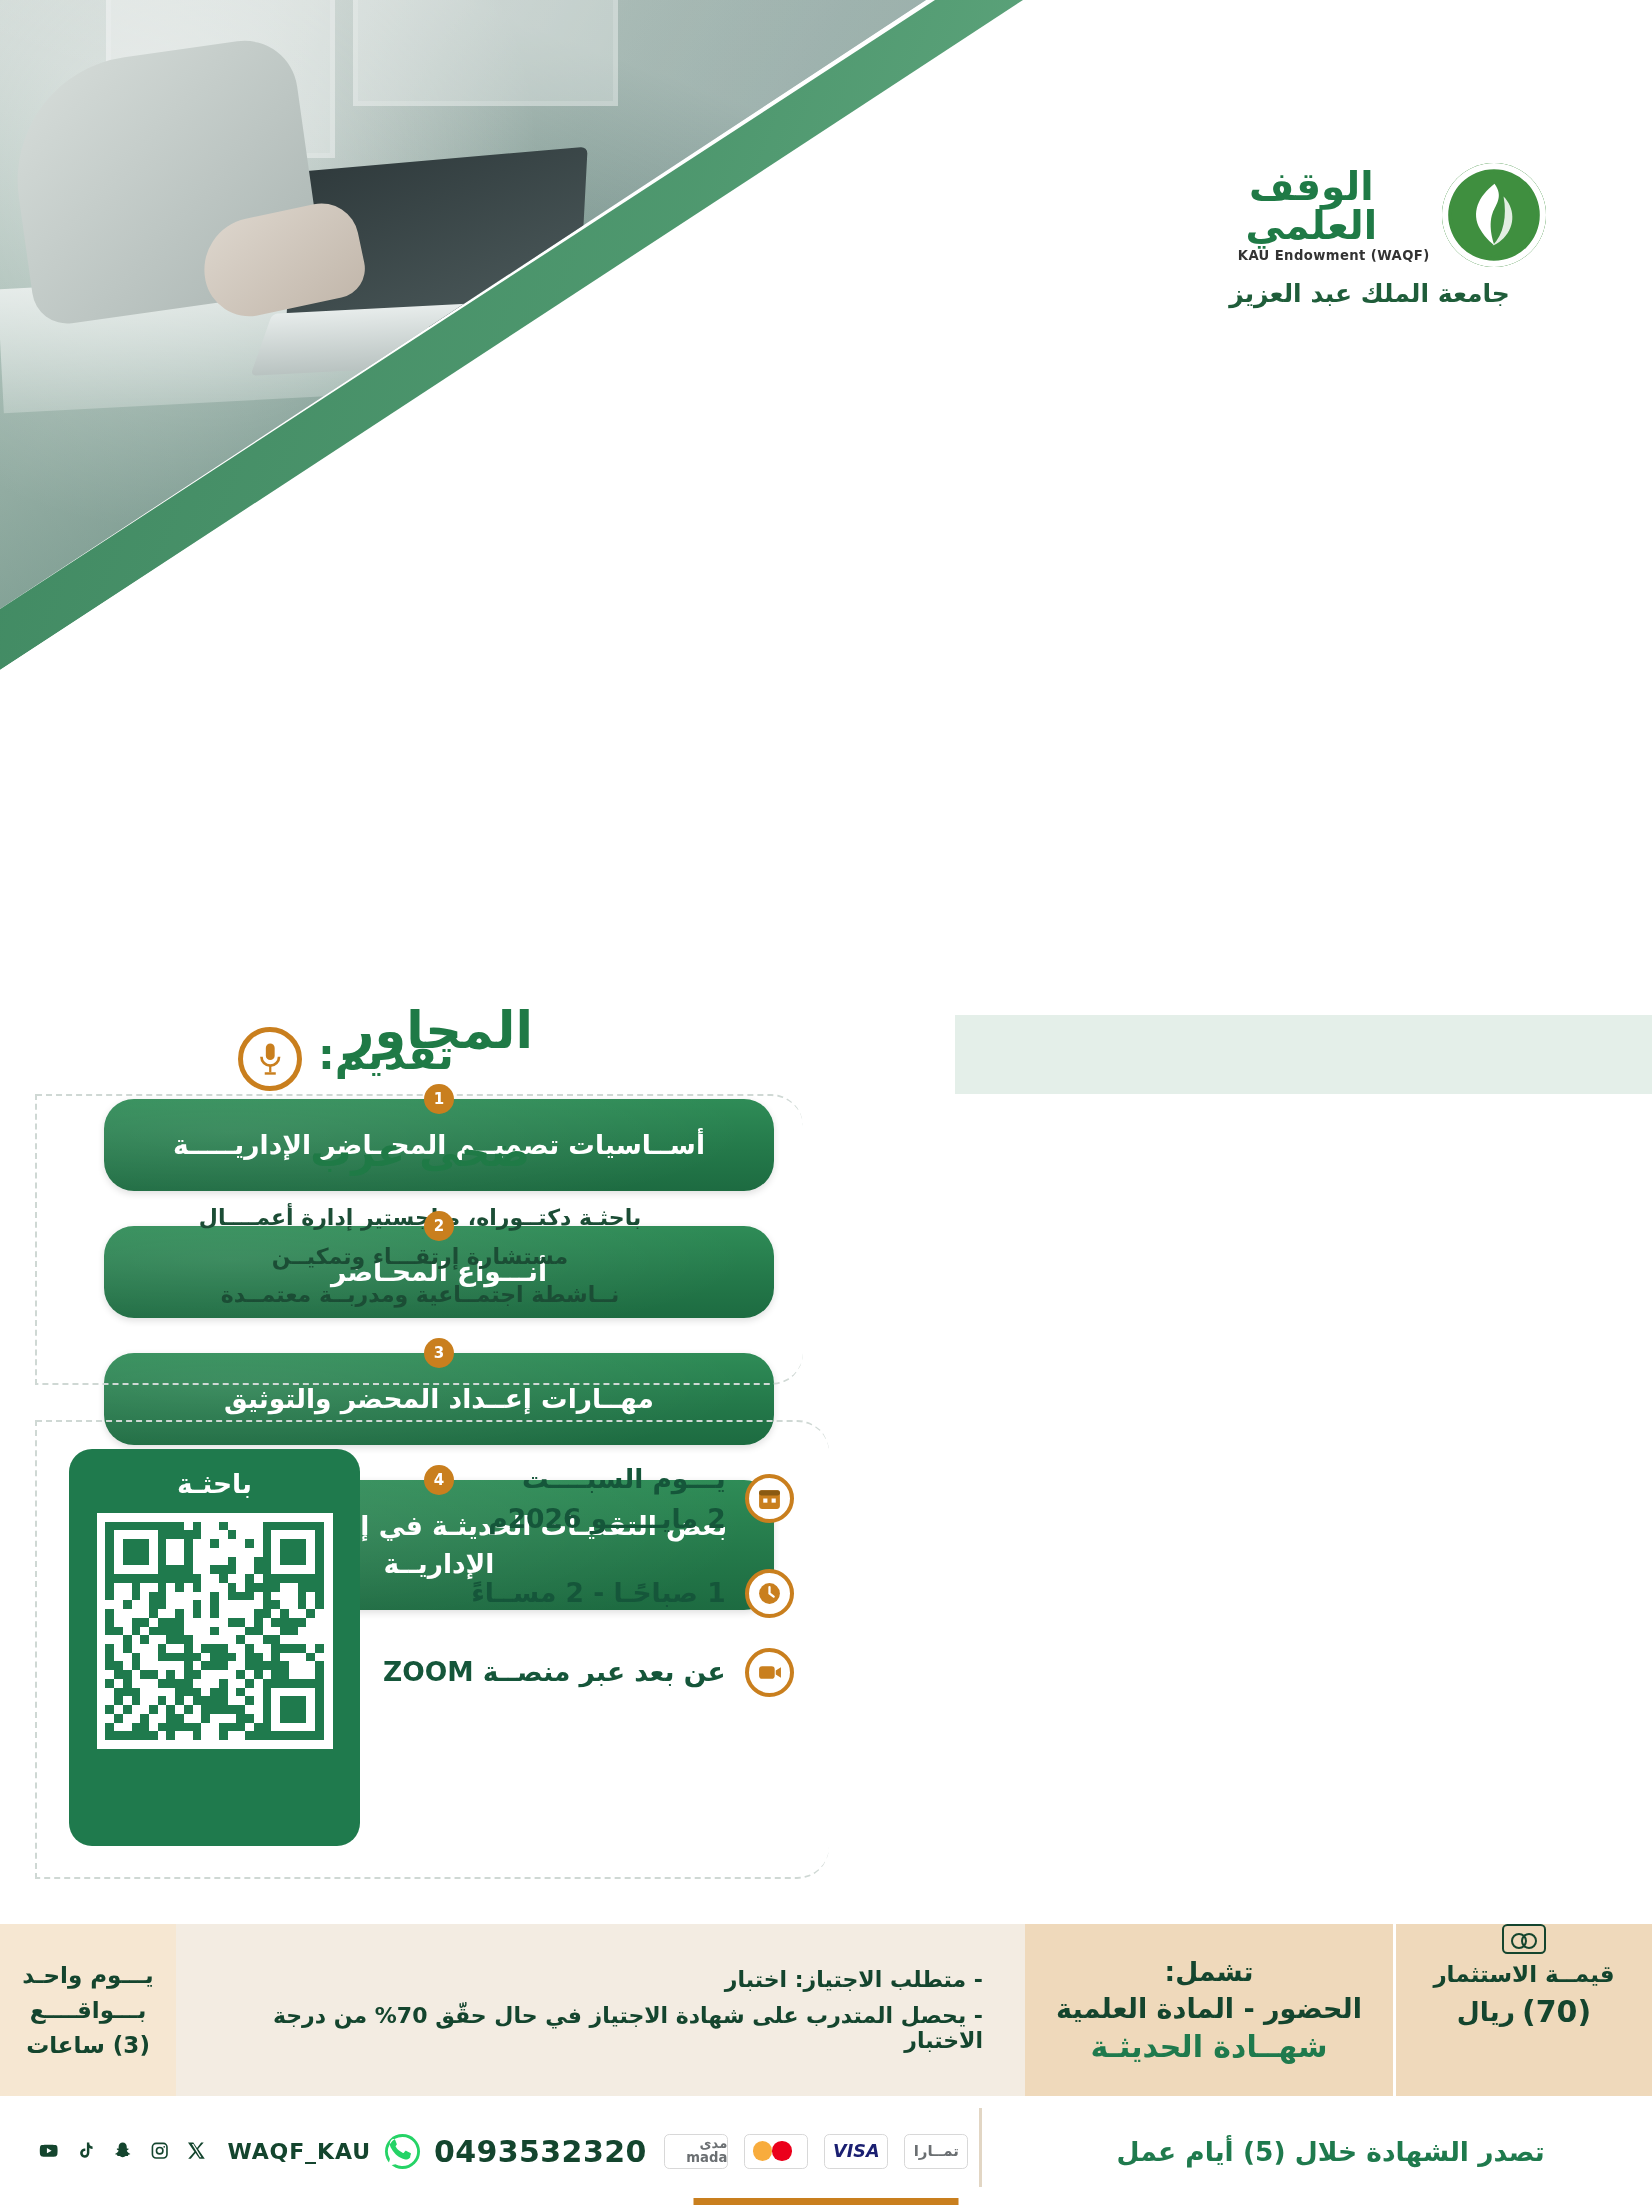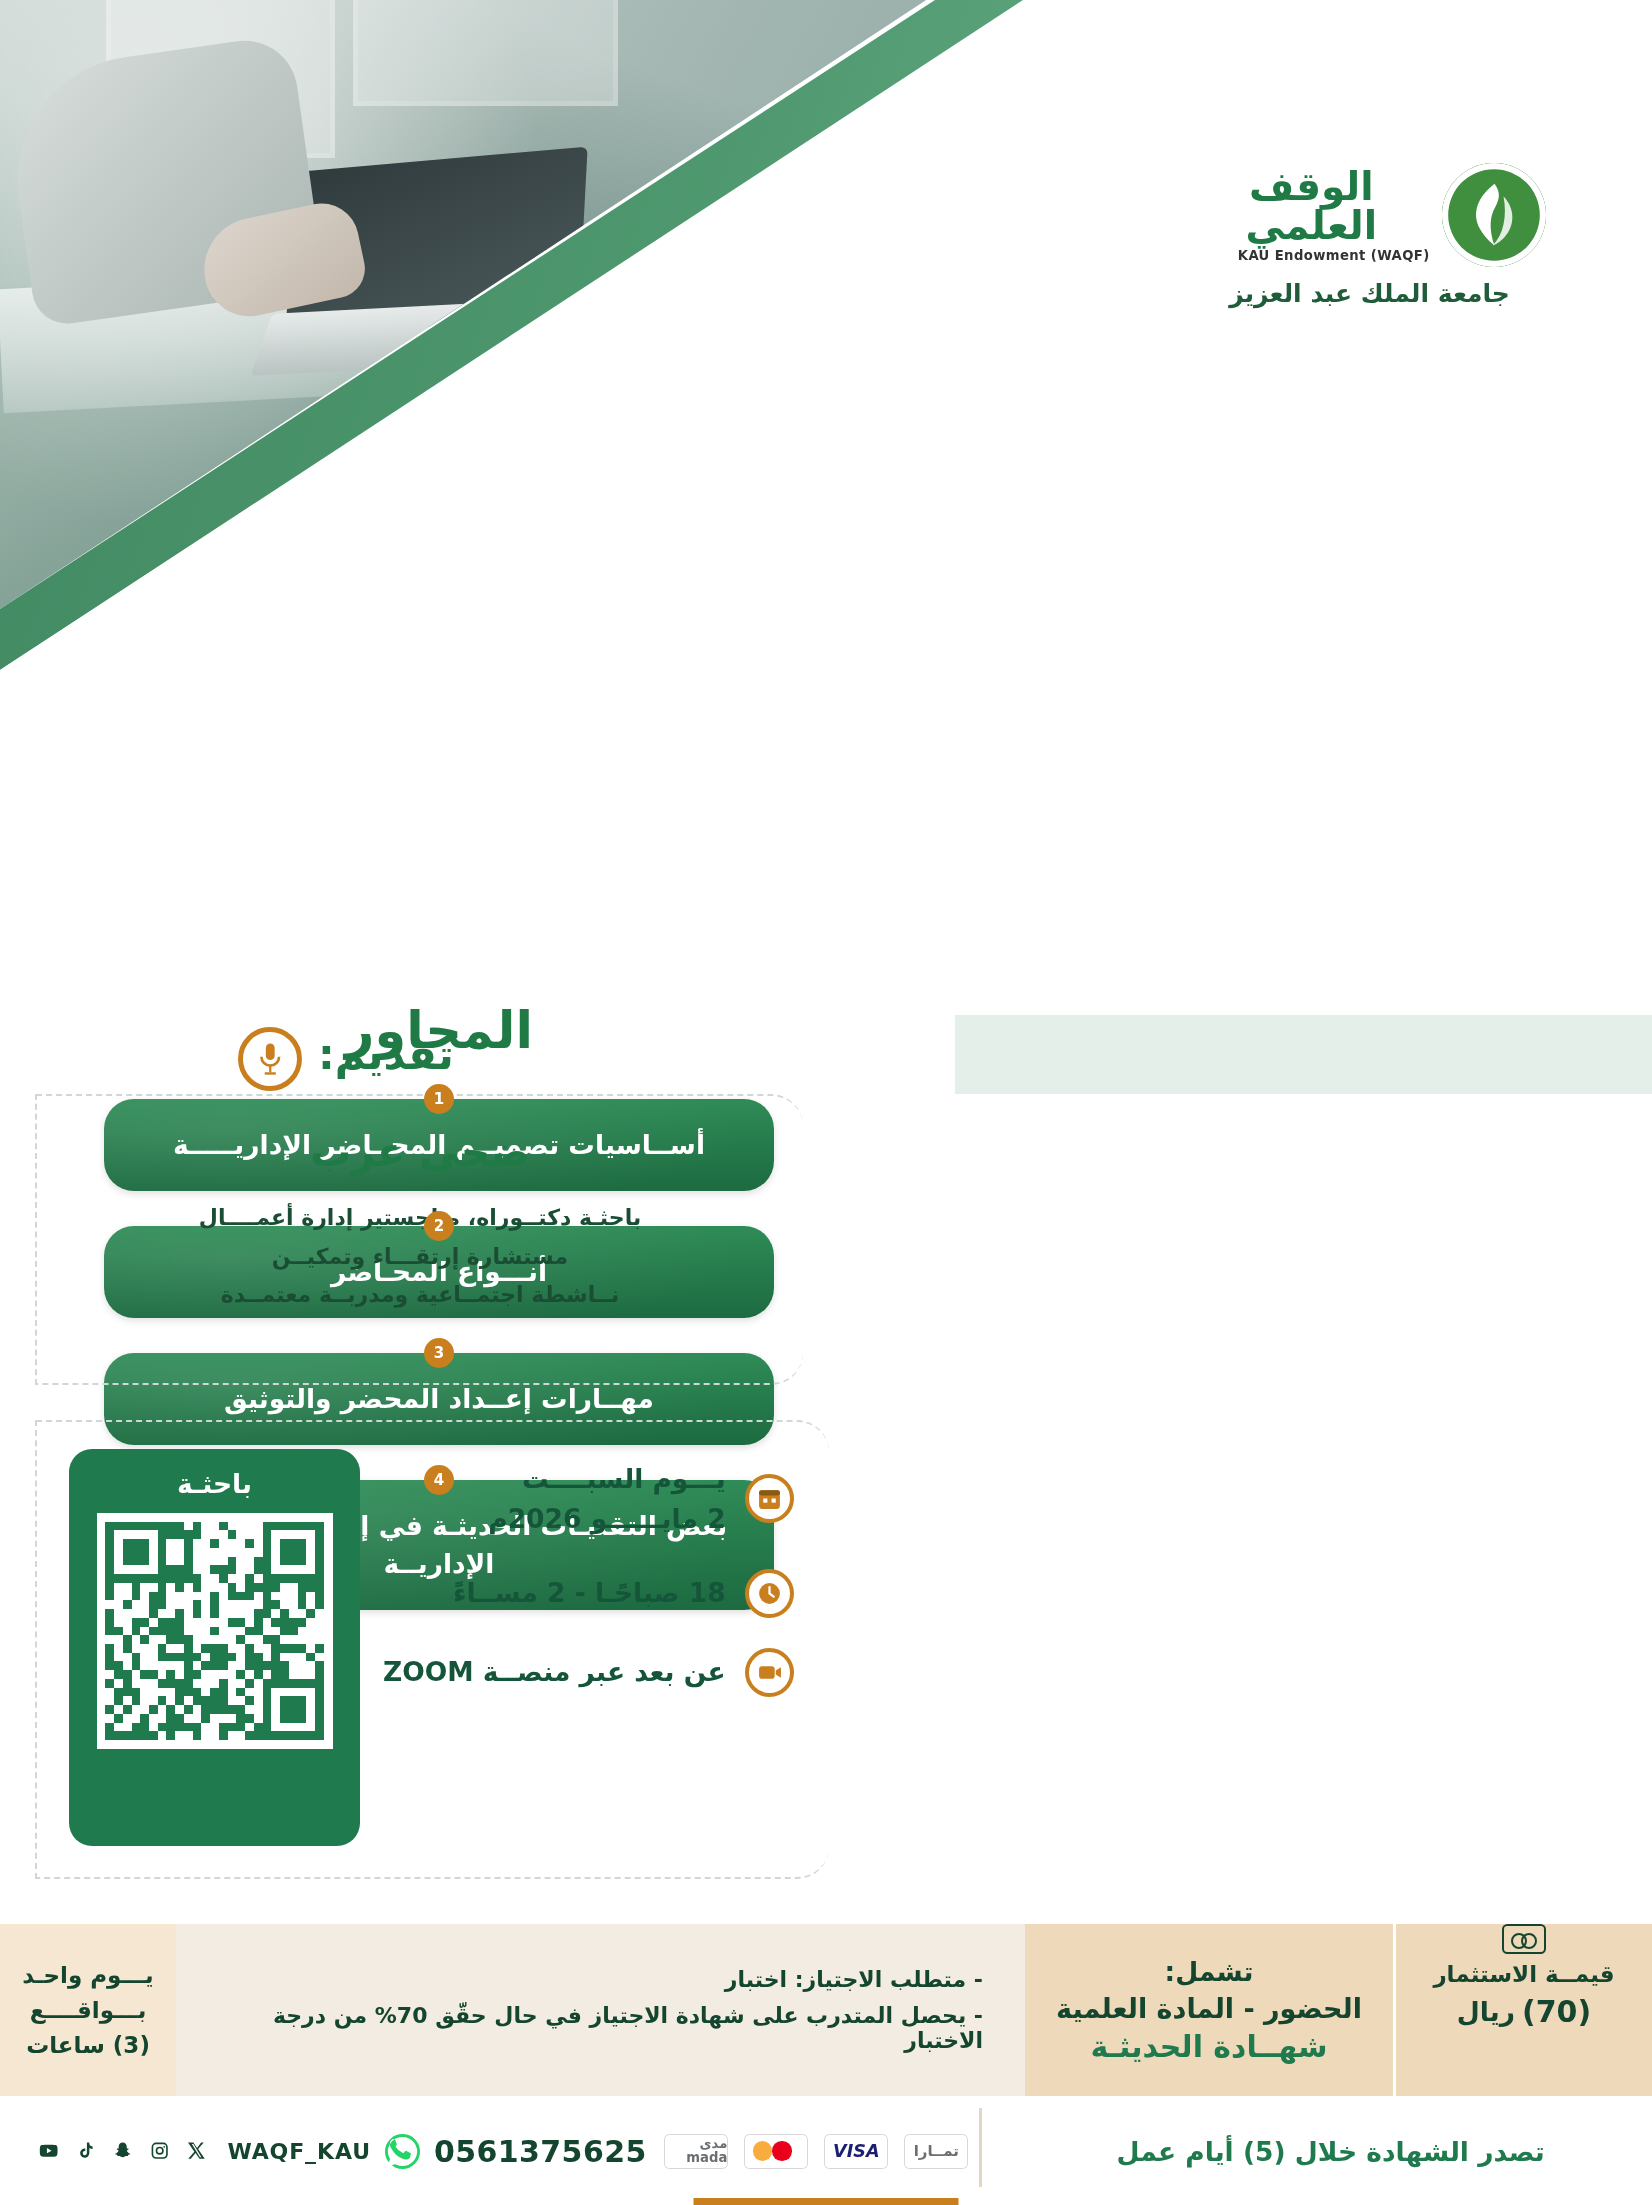--- a/index.html
+++ b/index.html
@@ -502,21 +502,21 @@
         </div>
       </div>
 
       <div class="d-row">
         <div class="d-icon">
           <svg viewBox="0 0 24 24" xmlns="http://www.w3.org/2000/svg">
             <circle cx="12" cy="12" r="10" fill="#c97f1e"></circle>
             <path d="M12 6 v6 l4 3" stroke="#fff" stroke-width="2.2" fill="none" stroke-linecap="round"></path>
           </svg>
         </div>
-        <div class="d-text">18 صباحًـا - 2 مســاءً</div>
+        <div class="d-text">1 صباحًـا - 2 مســاءً</div>
       </div>
 
       <div class="d-row">
         <div class="d-icon">
           <svg viewBox="0 0 24 24" xmlns="http://www.w3.org/2000/svg">
             <rect x="2" y="6" width="15" height="12" rx="3" fill="#c97f1e"></rect>
             <path d="M18 10 l5 -3 v10 l-5 -3 z" fill="#c97f1e"></path>
           </svg>
         </div>
         <div class="d-text">عن بعد عبر منصــة ZOOM</div>
@@ -893,21 +893,21 @@
           <div class="pay tamara">تمــارا</div>
           <div class="pay visa">VISA</div>
           <div class="pay mc">
             <span class="mc-c" style="background:#eb001b;"></span>
             <span class="mc-c" style="background:#f79e1b;margin-left:-8px;opacity:.85;"></span>
           </div>
           <div class="pay mada">مدى mada</div>
         </div>
 
         <div class="contact">
-          <div class="phone">0561375625</div>
+          <div class="phone">0493532320</div>
           <div class="wa">
             <svg viewBox="0 0 24 24" xmlns="http://www.w3.org/2000/svg">
               <path d="M12 2a10 10 0 0 0-8.6 15.1L2 22l5.1-1.3A10 10 0 1 0 12 2zm5.3 14c-.3.8-1.6 1.5-2.3 1.5-.6 0-1.3.2-4.3-1.2-3.6-1.7-5.8-5.6-6-5.9-.2-.3-1.4-1.9-1.4-3.6 0-1.7.9-2.5 1.2-2.9.3-.3.7-.4 1-.4h.7c.2 0 .5 0 .8.6l1 2.5c.1.2.1.5 0 .7l-.5.8c-.2.2-.3.4-.1.7.2.3.9 1.5 2 2.4 1.4 1.2 2.5 1.6 2.8 1.8.3.1.5.1.7-.1l1-1.2c.2-.3.5-.2.8-.1l2.4 1.2c.3.2.5.2.6.4.1.2.1.8-.4 1.8z" fill="#ffffff"></path>
             </svg>
           </div>
           <div class="handle">WAQF_KAU</div>
         </div>
 
         <div class="socials">
           <div class="sico">

